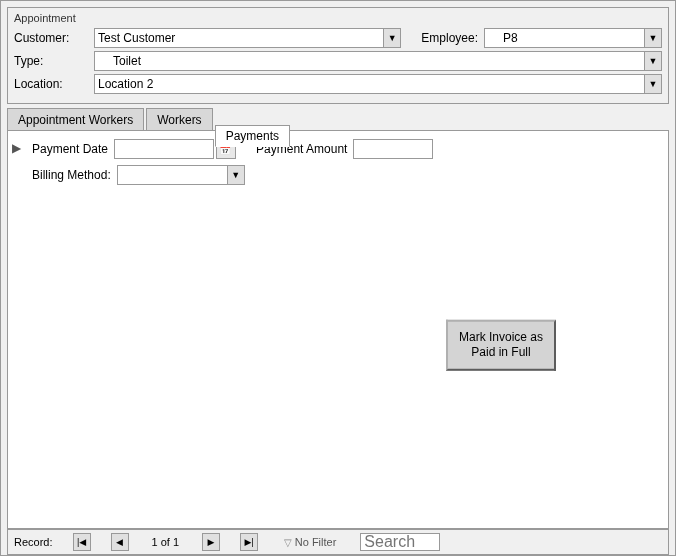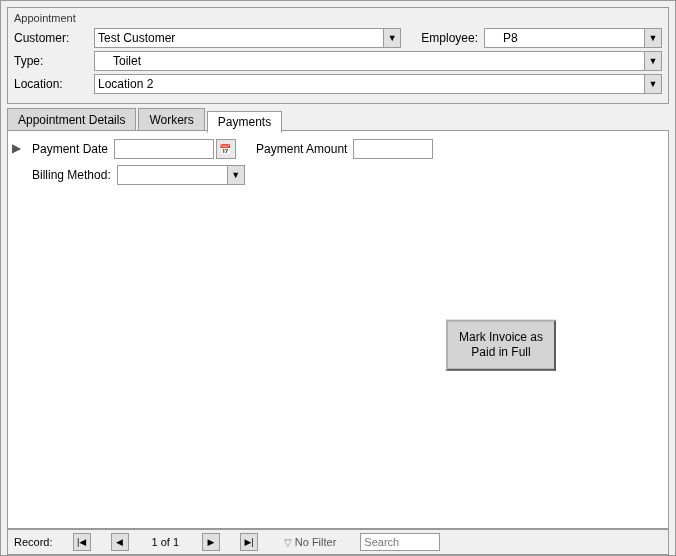--- a/index.html
+++ b/index.html
@@ -130,21 +130,21 @@
       cursor: pointer;
       margin-right: 2px;
       border-bottom: none;
     }
 
     .tab-btn.active {
       background: white;
       border-bottom: 1px solid white;
       z-index: 2;
       position: relative;
-      top: 3px;
+      top: 17px;
     }
 
     .tab-content {
       border: 1px solid #999;
       background: white;
       flex: 1;
       position: relative;
       padding: 8px;
     }
 
@@ -287,21 +287,21 @@
       gap: 3px;
       margin-left: 6px;
       font-size: 11px;
       color: #555;
     }
 
     .search-input {
       height: 18px;
       border: 1px solid #999;
       background: white;
-      font-size: 11px;
+      font-size: 16px;
       padding: 1px 3px;
       width: 80px;
       margin-left: 4px;
     }
 
     
     .bottom-bar {
       display: flex;
       align-items: center;
       padding: 4px 6px;
@@ -371,21 +371,21 @@
       <span class="form-label">Location:</span>
       <div class="form-input-with-btn">
         <input type="text" value="Location 2" style="flex: 1 1 0%; height: 20px; border-top: 1px solid rgb(153, 153, 153); border-bottom: 1px solid rgb(153, 153, 153); border-left: 1px solid rgb(153, 153, 153); border-image: initial; border-right: none; background: white; font-size: 12px; padding: 1px 3px; width: 100%;">
         <button class="dropdown-btn">▼</button>
       </div>
     </div>
   </div>
 
   <div class="tabs-area">
     <div class="tab-header">
-      <button class="tab-btn">Appointment Details</button>
+      <button class="tab-btn">Appointment Workers</button>
       <button class="tab-btn">Workers</button>
       <button class="tab-btn active">Payments</button>
     </div>
 
     <div class="tab-content">
 
       <span class="record-arrow">▶</span>
 
       <div class="payment-row">
         <span class="payment-label">Payment Date</span>

